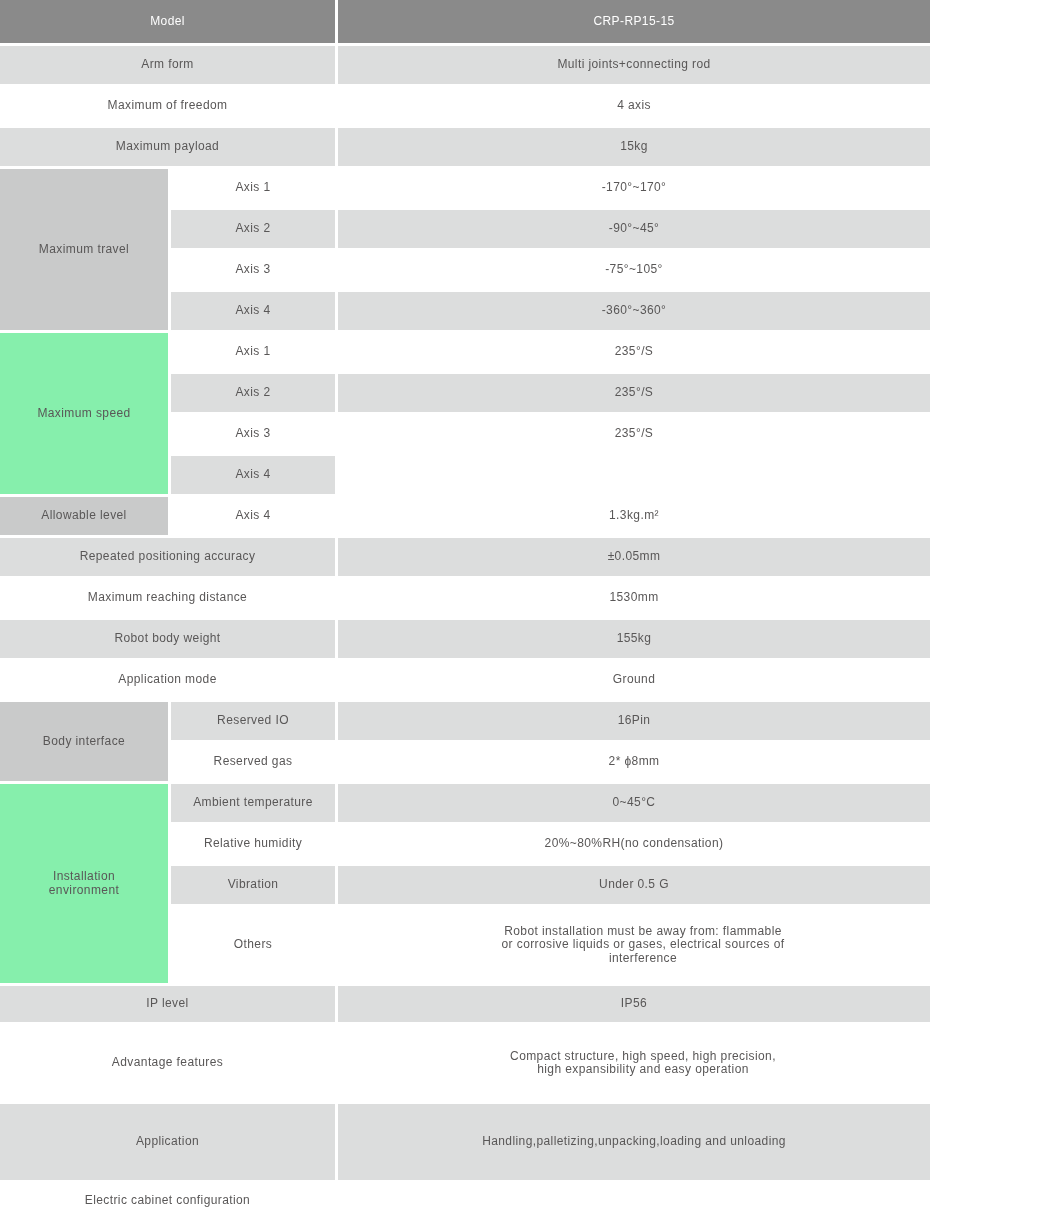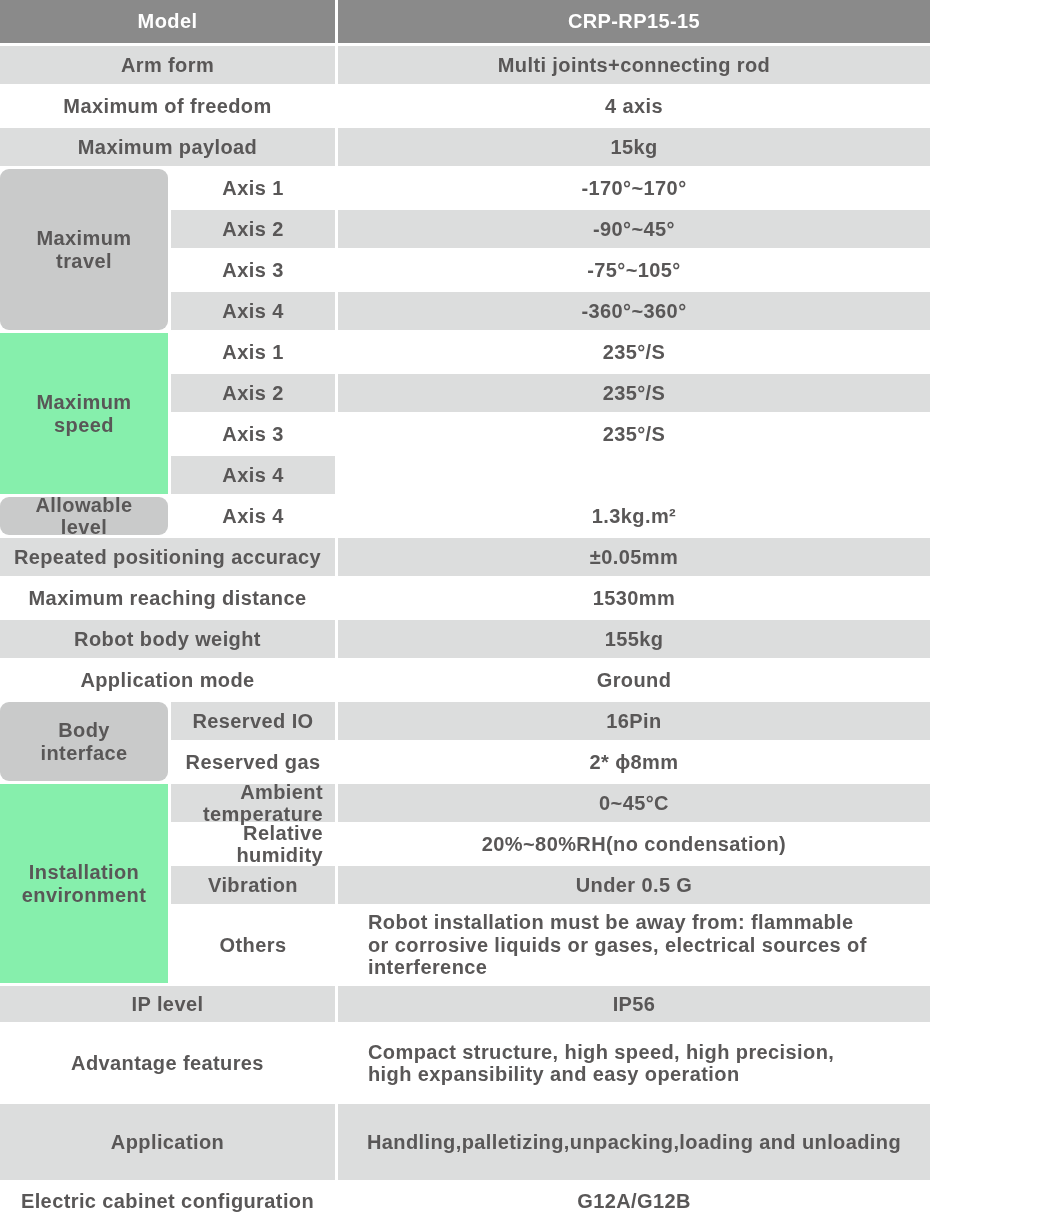--- a/index.html
+++ b/index.html
@@ -26,38 +26,38 @@
     gap: 3px;
     background: #ffffff;
   }
   .cell {
     display: flex;
     flex-direction: column;
     align-items: center;
     justify-content: center;
     text-align: center;
     color: #595757;
-    font-size: 20px;
-    font-weight: 700;
+    font-size: 12px;
+    font-weight: 400;
     letter-spacing: 0.4px;
     line-height: 1.12;
   }
   .hdr {
     background: #8a8a8a;
     color: #ffffff;
   }
   .bg-g { background: #dcdddd; }
   .bg-w { background: #ffffff; }
-  .grp-dark { background: #c9caca; border-radius: 9px; }
+  .grp-dark { background: #c9caca; }
   .grp-light { background: #86efac; }
   .grp { padding: 0 18px; }
   .sub { padding: 0 12px; text-align: right; }
   .lbl { padding: 0 2px; }
   .val-left {
-    align-items: flex-start;
+    align-items: center;
     text-align: left;
     padding-left: 30px;
     padding-right: 12px;
   }
 </style>
 </head>
 <body>
 
 <div class="page">
   <div class="spec-table">
@@ -135,16 +135,15 @@
     <div class="cell bg-w lbl" style="grid-area:25/1/26/3">Advantage features</div>
     <div class="cell bg-w val-left" style="grid-area:25/3/26/4">
       <div>Compact structure, high speed, high precision,</div>
       <div>high expansibility and easy operation</div>
     </div>
 
     <div class="cell bg-g lbl" style="grid-area:26/1/27/3">Application</div>
     <div class="cell bg-g" style="grid-area:26/3/27/4">Handling,palletizing,unpacking,loading and unloading</div>
 
     <div class="cell bg-w lbl" style="grid-area:27/1/28/3">Electric cabinet configuration</div>
-    <div class="cell bg-w" style="grid-area:27/3/28/4">G12A/G12B</div>
 
   </div>
 </div>
 
 </body></html>

